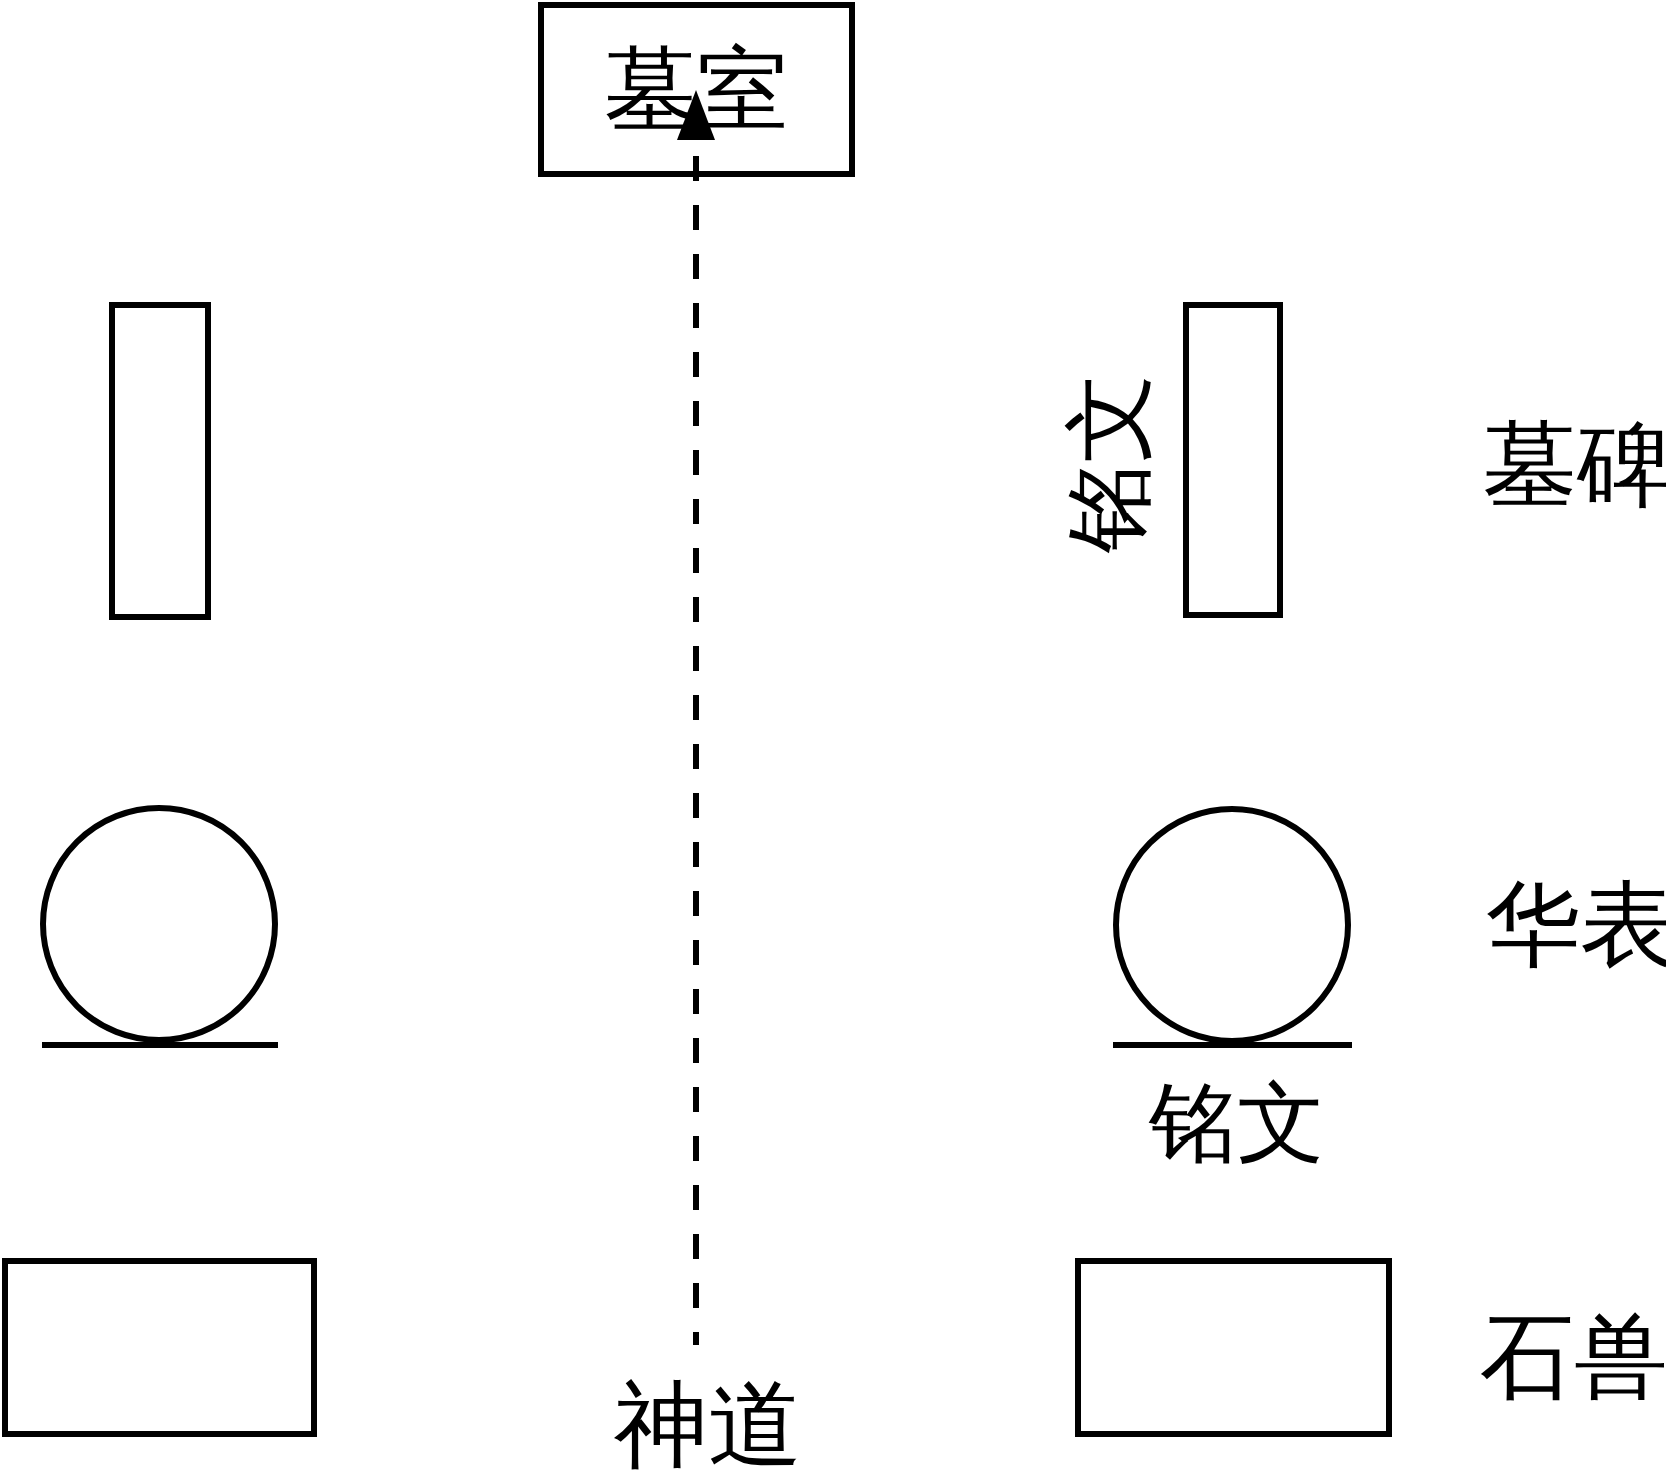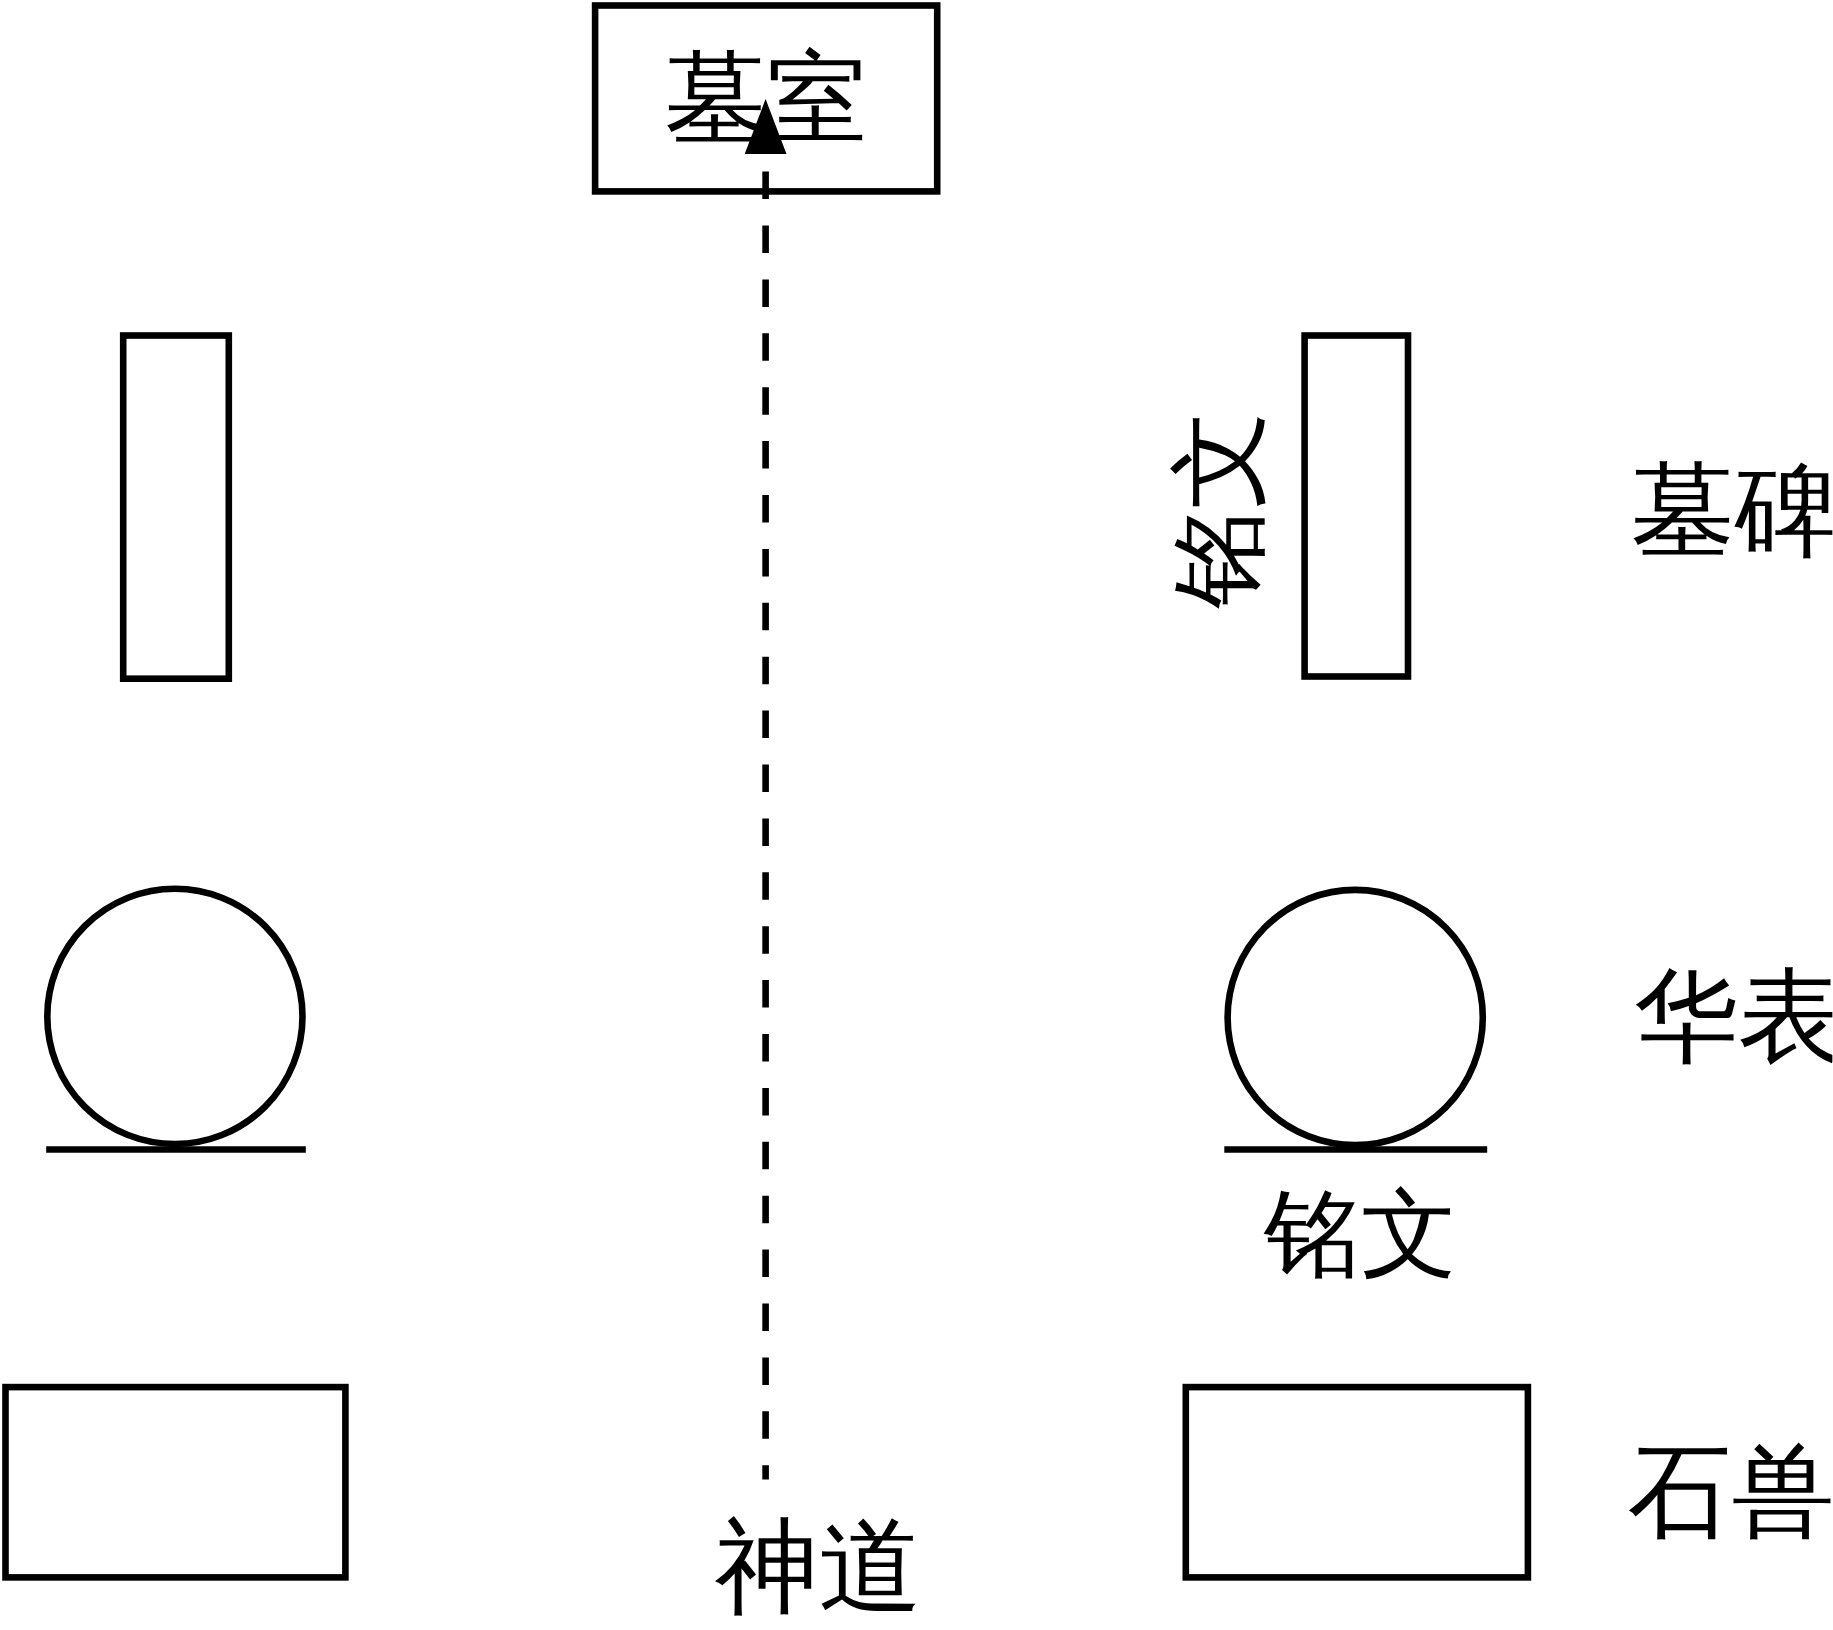--- a/index.html
+++ b/index.html
@@ -51,21 +51,21 @@
     align-items: center;
     justify-content: center;
     font-size: 90px;
     transform: rotate(-90deg);
     transform-origin: center center;
   }
   #lbl-stele       { left: 1483px; top: 418px; }
   #lbl-column      { left: 1486px; top: 878px; }
   #lbl-column-inscription { left: 1149px; top: 1080px; font-size: 88px; }
   #lbl-stone-beast { left: 1480px; top: 1310px; }
-  #lbl-spirit-way  { left: 650px;  top: 1378px; text-align: center; }
+  #lbl-spirit-way  { left: 614px;  top: 1378px; text-align: center; }
 </style>
 </head>
 <body>
 
 <div id="canvas">
 
   <div class="lbl" id="lbl-tomb-chamber">墓室</div>
 
   <div class="lbl" id="lbl-stele-inscription">铭文</div>
 

